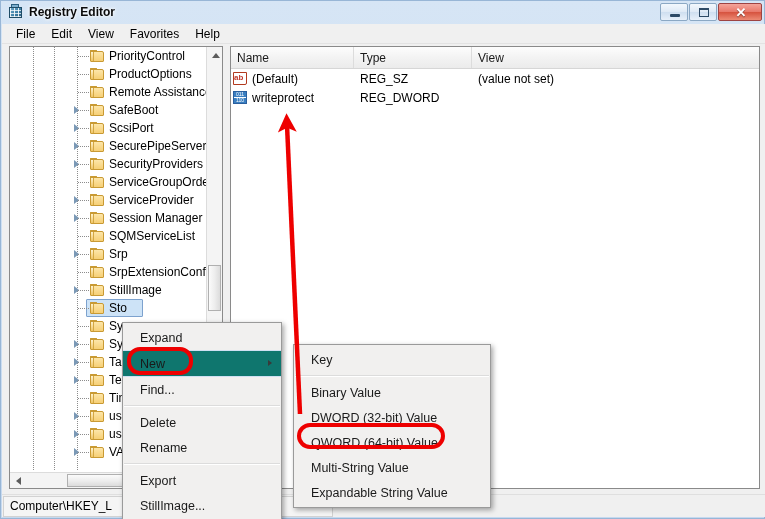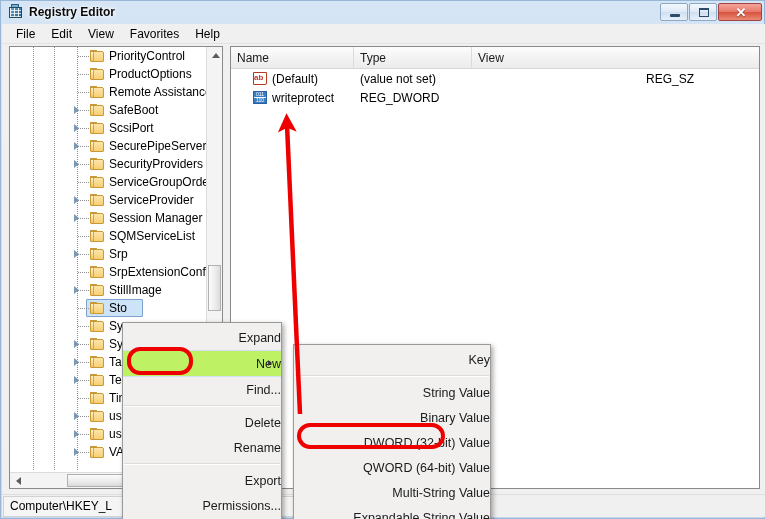--- a/index.html
+++ b/index.html
@@ -354,21 +354,21 @@
   }
   .lv-td {
     font-size: 12px;
     color: #000;
     box-sizing: border-box;
     overflow: hidden;
     white-space: nowrap;
     display: flex;
     align-items: center;
   }
-  .lv-td.c-name { width: 123px; padding-left: 22px; }
+  .lv-td.c-name { width: 123px; padding-left: 2px; }
   .lv-td.c-type { width: 118px; padding-left: 6px; }
   .lv-td.c-data { width: 286px; padding-left: 6px; }
 
   .icon-ab {
     width: 15px; height: 14px;
     margin-right: 4px;
     position: relative;
     flex: none;
   }
   .icon-ab .pg {
@@ -462,24 +462,23 @@
   }
   .ctx-item {
     height: 25px;
     display: flex;
     align-items: center;
     padding-left: 17px;
     font-size: 12.5px;
     color: #1a1a1a;
     position: relative;
     white-space: nowrap;
-    justify-content: flex-end;
   }
   .ctx-item.hl {
-    background: #bef264;
+    background: #0f766e;
     border-top: 1px solid #cfe0f2;
     border-bottom: 1px solid #cfe0f2;
   }
   .ctx-item .submark {
     position: absolute;
     right: 9px; top: 9px;
     width: 0; height: 0;
     border-left: 4px solid #3a3a3a;
     border-top: 3.5px solid transparent;
     border-bottom: 3.5px solid transparent;
@@ -835,22 +834,22 @@
         </div>
         <div id="lv-rows">
             <div class="lv-row">
               <div class="lv-td c-name">
                 <div class="icon-ab">
                   <div class="pg"></div>
                   <div class="txt">ab</div>
                 </div>
                 <span>(Default)</span>
               </div>
+              <div class="lv-td c-type">REG_SZ</div>
               <div class="lv-td c-data">(value not set)</div>
-              <div class="lv-td c-type">REG_SZ</div>
             </div>
             <div class="lv-row">
               <div class="lv-td c-name">
                 <div class="icon-bin">
                   <div class="pg"></div>
                   <div class="b1">011</div>
                   <div class="b2">110</div>
                 </div>
                 <span>writeprotect</span>
               </div>
@@ -884,34 +883,31 @@
           <span>Delete</span>
         </div>
         <div class="ctx-item">
           <span>Rename</span>
         </div>
         <div class="ctx-sep"></div>
         <div class="ctx-item">
           <span>Export</span>
         </div>
         <div class="ctx-item">
-          <span>Permissions...</span>
+          <span>StillImage...</span>
         </div>
       </div>
   </div>
 
   <div class="ctxmenu sub">
     <div id="sub-items">
         <div class="ctx-item">
           <span>Key</span>
         </div>
         <div class="ctx-sep"></div>
-        <div class="ctx-item">
-          <span>String Value</span>
-        </div>
         <div class="ctx-item">
           <span>Binary Value</span>
         </div>
         <div class="ctx-item">
           <span>DWORD (32-bit) Value</span>
         </div>
         <div class="ctx-item">
           <span>QWORD (64-bit) Value</span>
         </div>
         <div class="ctx-item">

